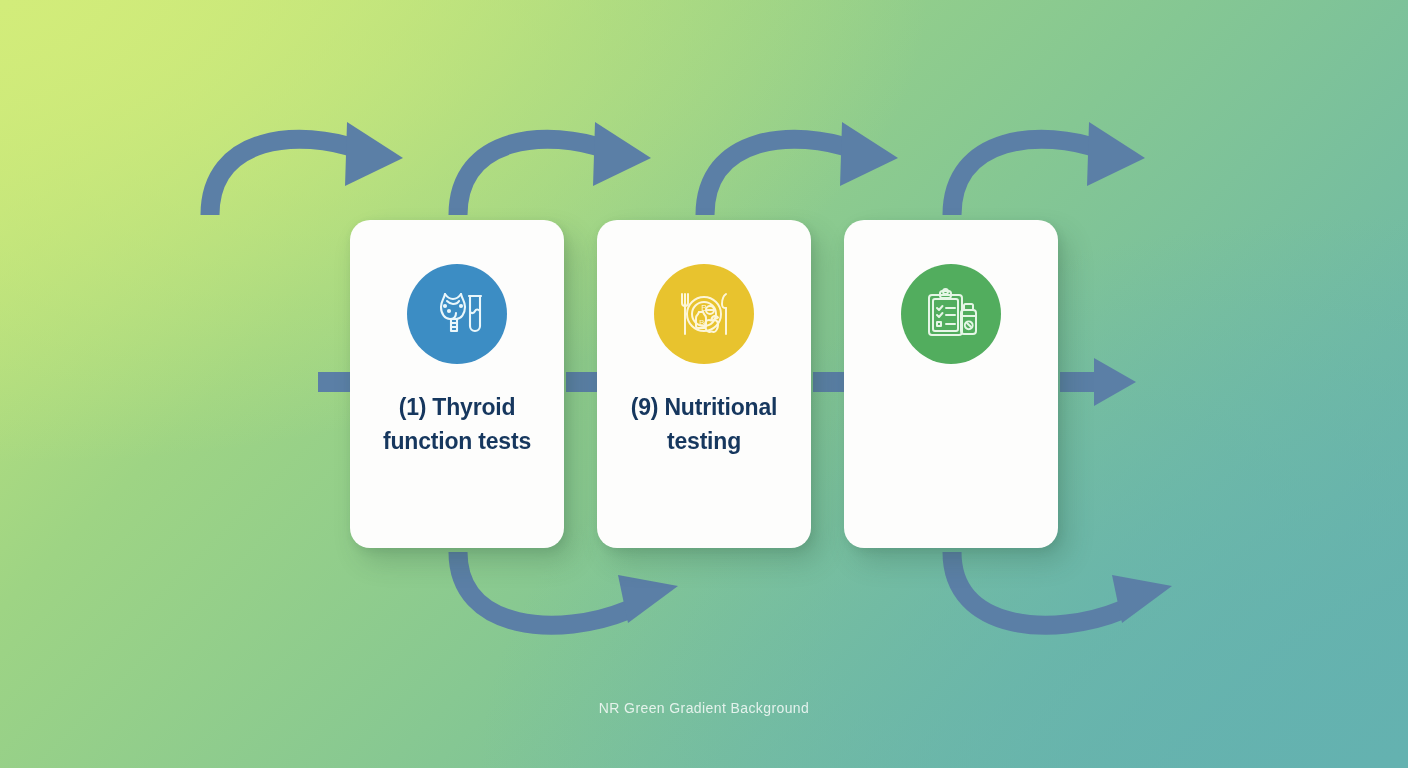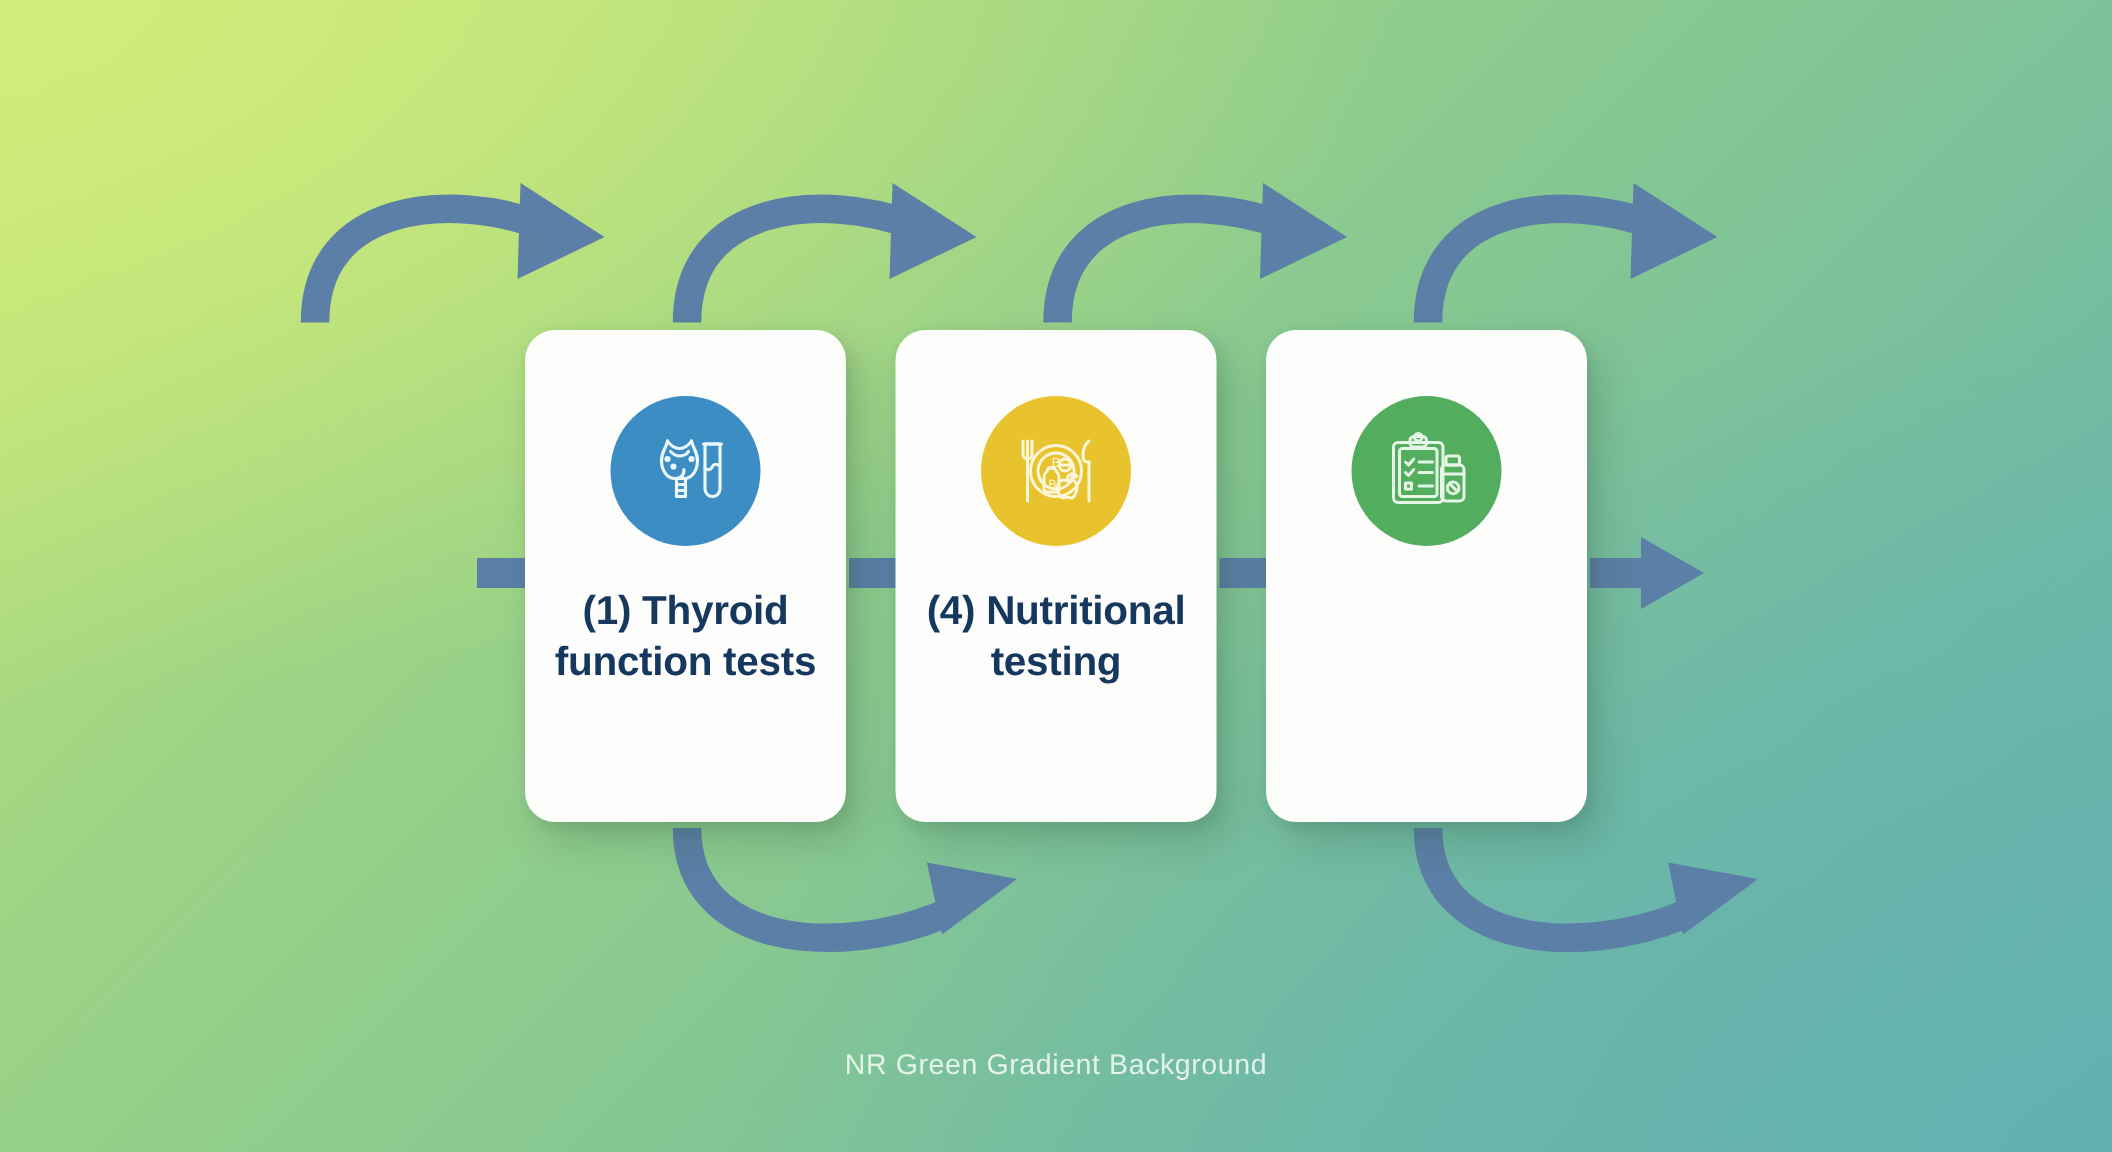--- a/index.html
+++ b/index.html
@@ -63,34 +63,34 @@
     justify-content: center;
     flex: 0 0 auto;
   }
 
   .icon-circle svg { display: block; }
 
   .card-label {
     margin-top: 26px;
     width: 180px;
     text-align: center;
-    font-size: 27px;
+    font-size: 23px;
     line-height: 34px;
     font-weight: bold;
     color: #16375e;
     letter-spacing: -0.2px;
   }
 
   
   #caption {
     position: absolute;
     left: 0; right: 0;
     top: 700px;
     text-align: center;
-    font-size: 19px;
+    font-size: 14px;
     color: rgba(255,255,255,0.80);
     letter-spacing: 0.4px;
     z-index: 2;
   }
 </style>
 </head>
 <body>
 
 <svg id="arrow-layer" viewBox="0 0 1408 768">
   <defs>
@@ -189,21 +189,21 @@
         <circle cx="38" cy="28" r="4"></circle>
         <path d="M35.5 28h5"></path>
         <path d="M24 36c0-2 1-3 2-4l1-2h4l1 2c1 1 2 2 2 4v8a2 2 0 0 1-2 2h-6a2 2 0 0 1-2-2z"></path>
         <path d="M27 30h4"></path>
         <text x="27" y="43" font-family="Liberation Sans, sans-serif" font-size="8" fill="#fdf6d8" stroke="none">B</text>
         <path d="M37 38c-2.5 0-4 2-4 5s2 7 4 7c1 0 1.5-.5 2.5-.5S41 50 42 50c2 0 4-4 4-7s-1.5-5-4-5c-1 0-1.5.6-2.5.6S38 38 37 38z"></path>
         <path d="M39.5 38c0-2 1-3.5 3-4"></path>
         <path d="M42.5 34c2 0 3 .5 3.5 1.5-1 1-2 1.2-3.5 1"></path>
       </svg>
     </div>
-    <div class="card-label">(4) Nutritional testing</div>
+    <div class="card-label">(9) Nutritional testing</div>
   </div>
 
 
   <div class="card">
     <div class="icon-circle" style="background:#52ad5e;">
       <svg width="64" height="64" viewBox="0 0 64 64" fill="none" stroke="#e5f6e6" stroke-width="2" stroke-linecap="round" stroke-linejoin="round">
         <rect x="10" y="13" width="33" height="40" rx="3"></rect>
         <rect x="14" y="17" width="25" height="32" rx="2"></rect>
         <rect x="21" y="9" width="11" height="7" rx="2.5"></rect>
         <circle cx="26.5" cy="9.5" r="2.5"></circle>

